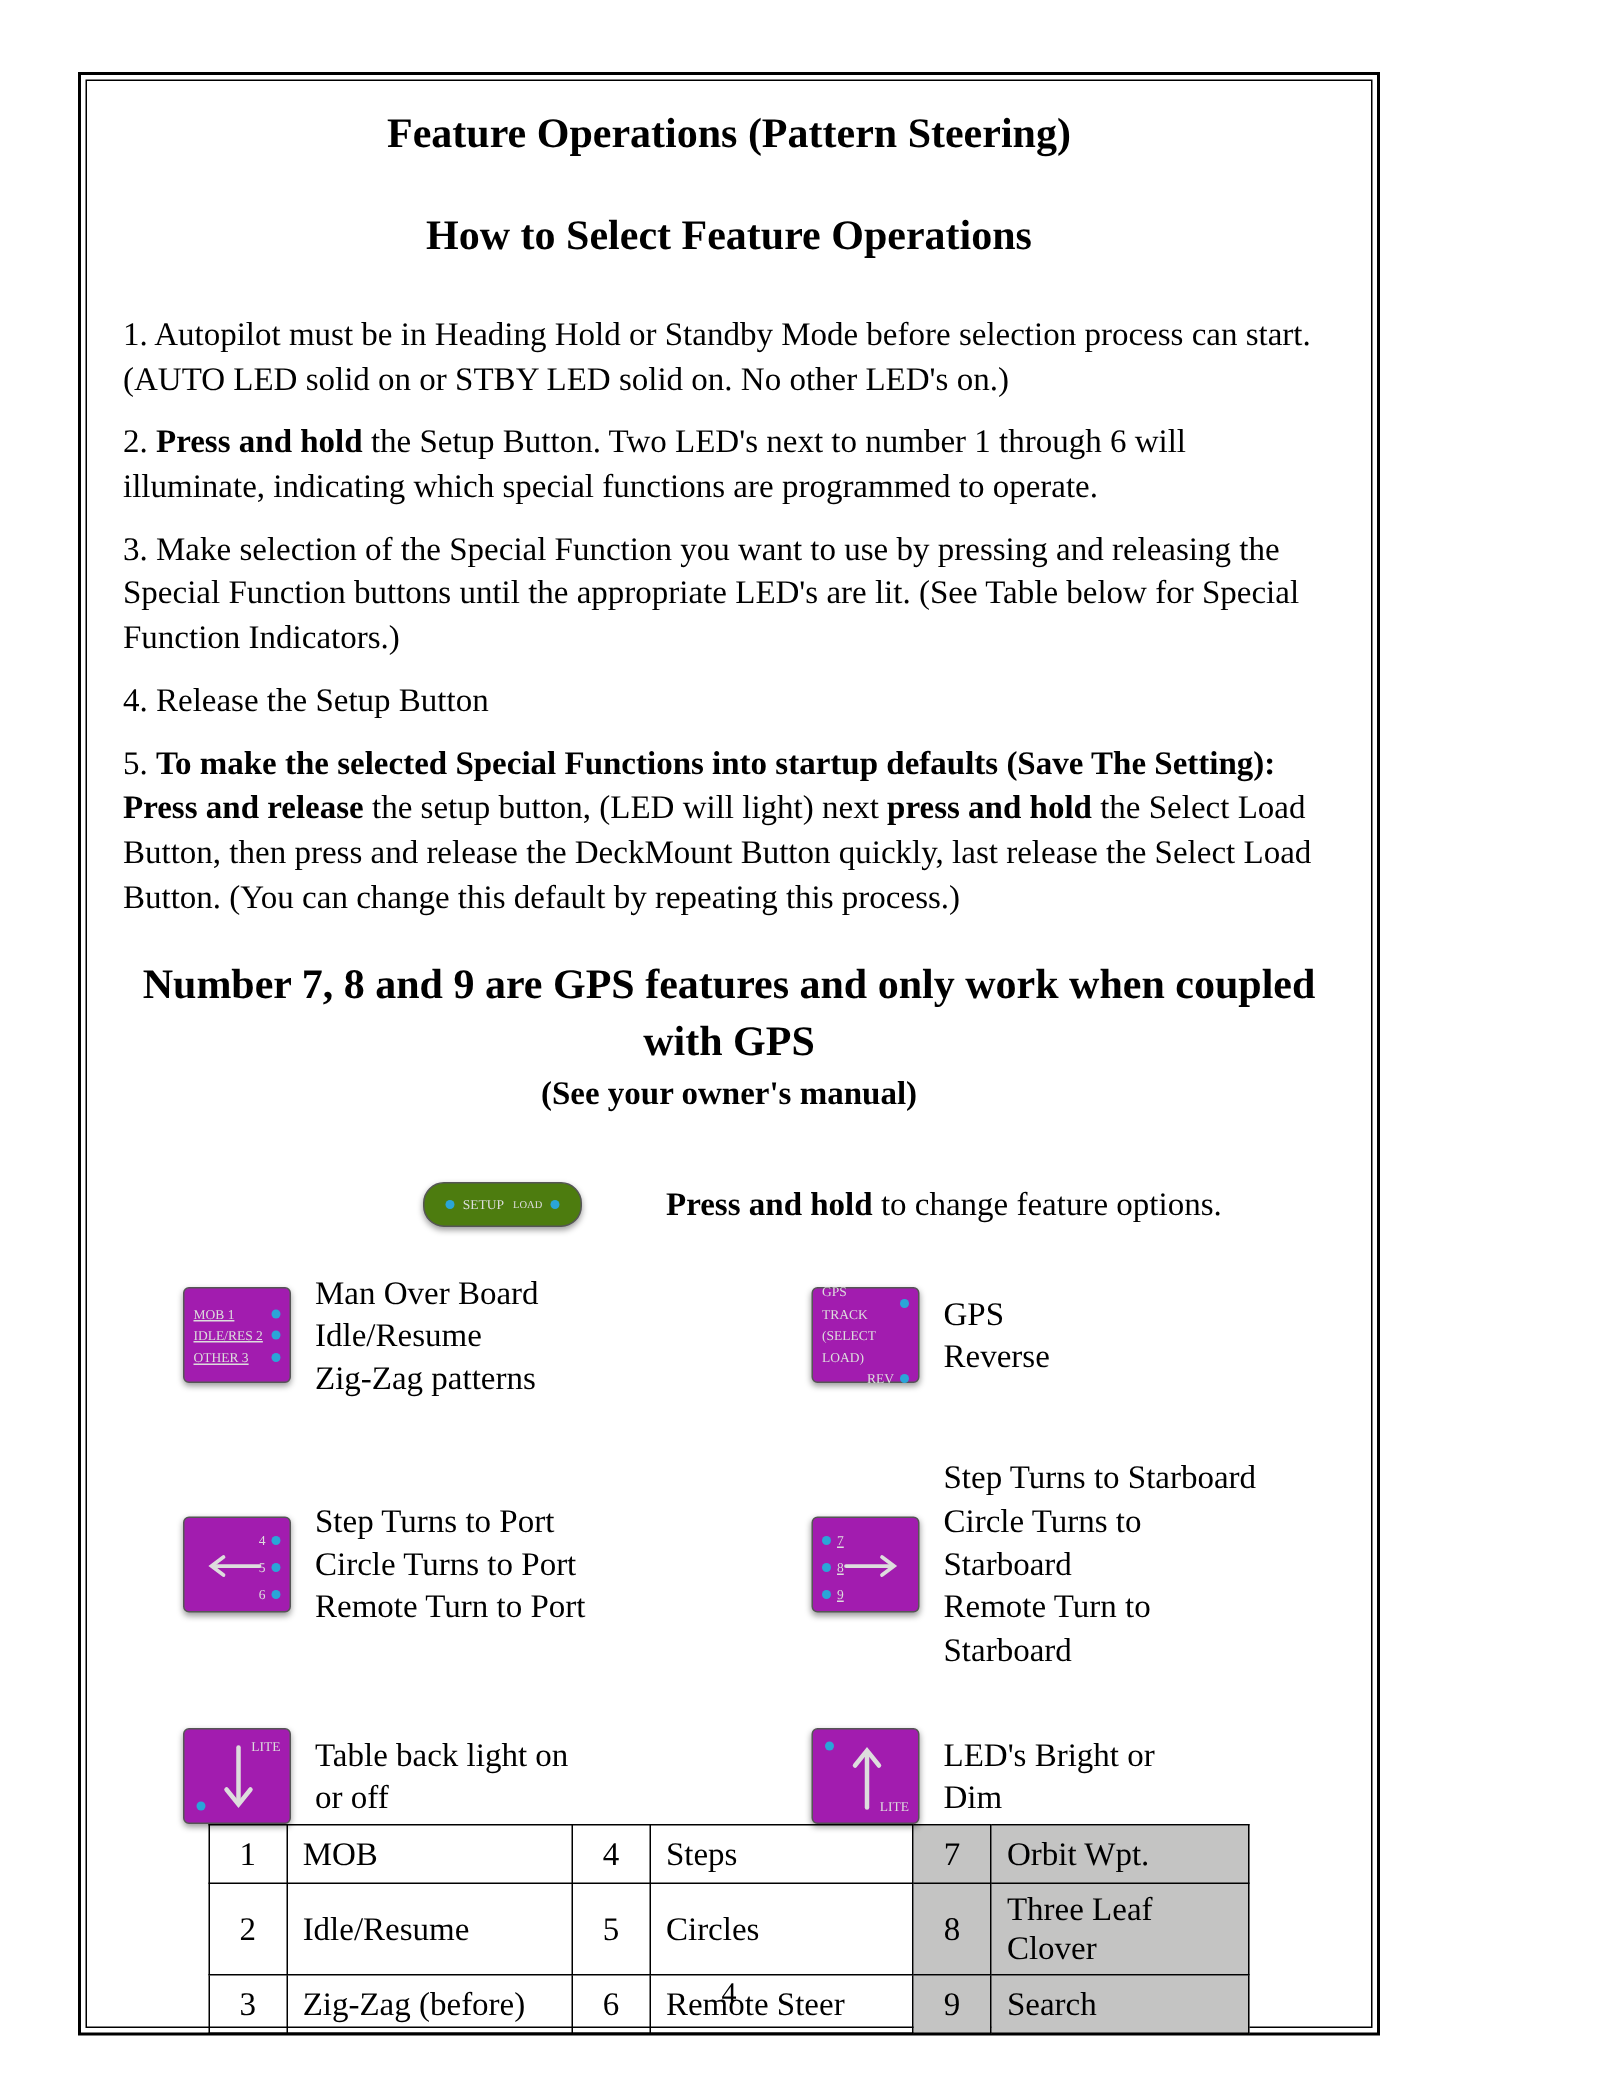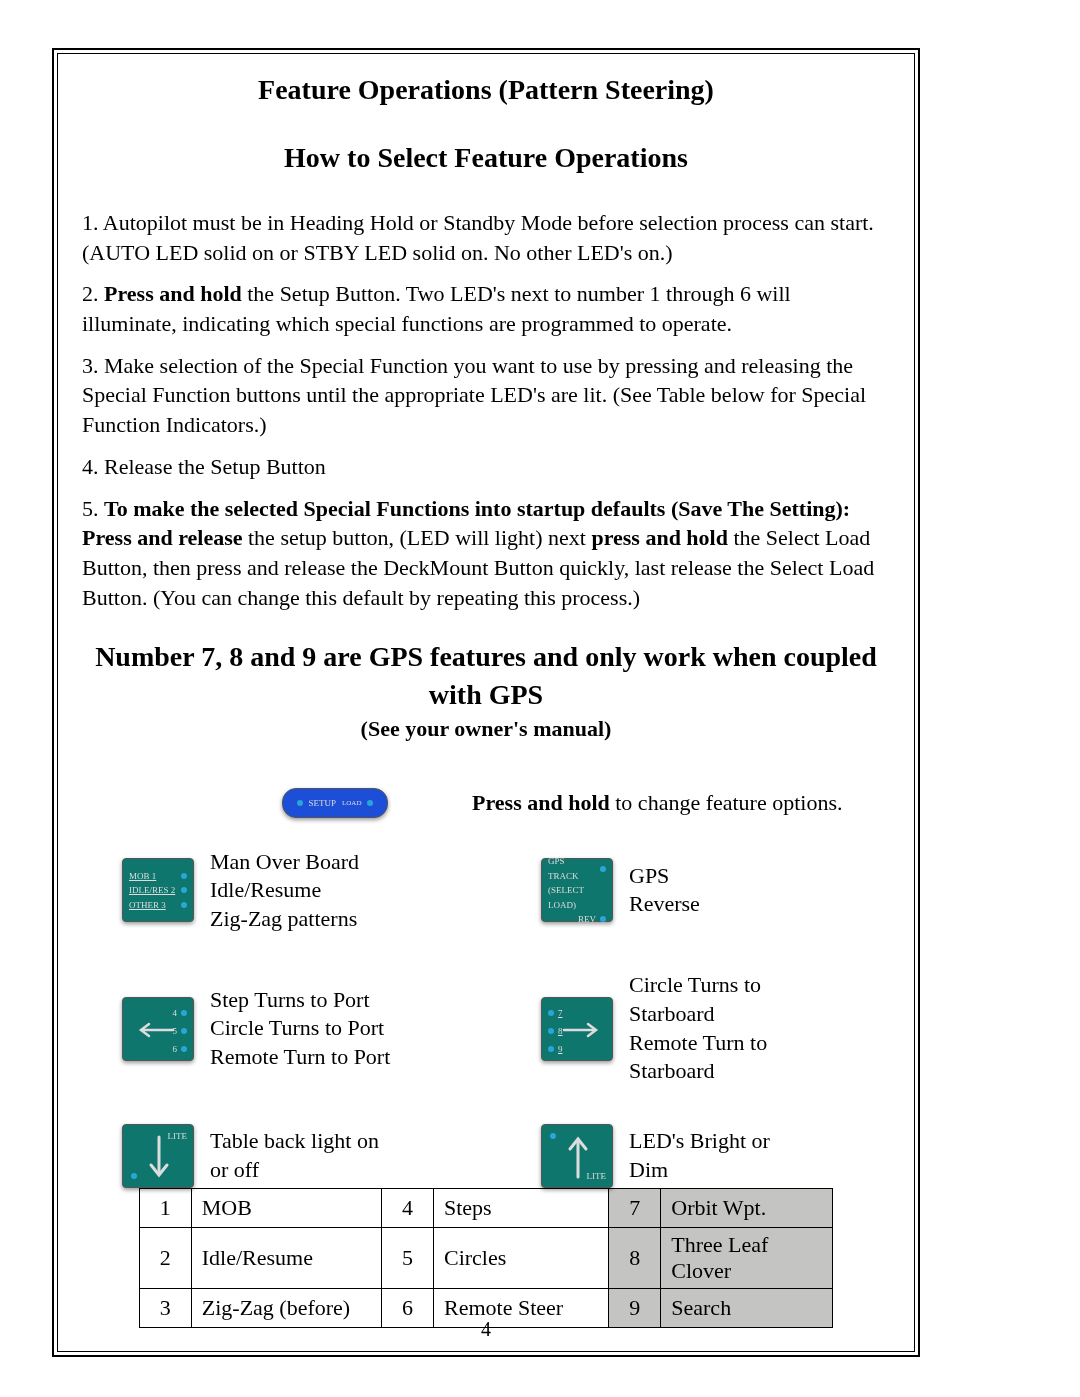--- a/index.html
+++ b/index.html
@@ -41,43 +41,43 @@
   .gps-note { margin-top: 26px; font-size: 28px; }
   .setup-row {
     display: flex;
     align-items: center;
     margin-top: 44px;
     margin-bottom: 30px;
     padding-left: 200px;
   }
   .setup-btn {
     width: 104px; height: 28px;
-    background: #1d4ed8;
+    background: #4d7c0f;
     border-radius: 14px;
     border: 1px solid #555;
     color: #ddd;
     font-size: 9px;
     display: flex; align-items: center; justify-content: center;
     gap: 6px;
-    margin-right: 84px;
+    margin-right: 56px;
     box-shadow: 0 2px 4px rgba(0,0,0,0.4);
   }
   .setup-btn .dot { width: 6px; height: 6px; background: #2aa5d8; border-radius: 50%; }
   .panel-grid {
     display: grid;
     grid-template-columns: 1fr 1fr;
     column-gap: 110px;
     row-gap: 38px;
     padding: 0 40px;
     margin-top: 20px;
   }
   .panel-item { display: flex; align-items: center; }
   .panel-icon {
     width: 72px; height: 64px;
-    background: #0f766e;
+    background: #a21caf;
     border: 1px solid #555;
     border-radius: 4px;
     margin-right: 16px;
     position: relative;
     color: #ddd;
     font-size: 9px;
     box-shadow: 0 2px 4px rgba(0,0,0,0.4);
     flex-shrink: 0;
     display: flex;
     flex-direction: column;
@@ -250,20 +250,21 @@
           <div class="row" style="position:absolute;top:26px;left:6px;gap:4px;">
                 <span class="led"></span>
                 <span>8</span>
               </div>
           <div class="row" style="position:absolute;top:44px;left:6px;gap:4px;">
                 <span class="led"></span>
                 <span>9</span>
               </div>
         </div>
         <div class="panel-text">
+          <div>Step Turns to Starboard</div>
           <div>Circle Turns to Starboard</div>
           <div>Remote Turn to Starboard</div>
         </div>
       </div>
 
       <div class="panel-item">
         <div class="panel-icon">
           <svg width="72" height="64">
                 <g stroke="#ddd" stroke-width="3" fill="none" stroke-linecap="round">
                   <line x1="36" y1="12" x2="36" y2="48"></line>

